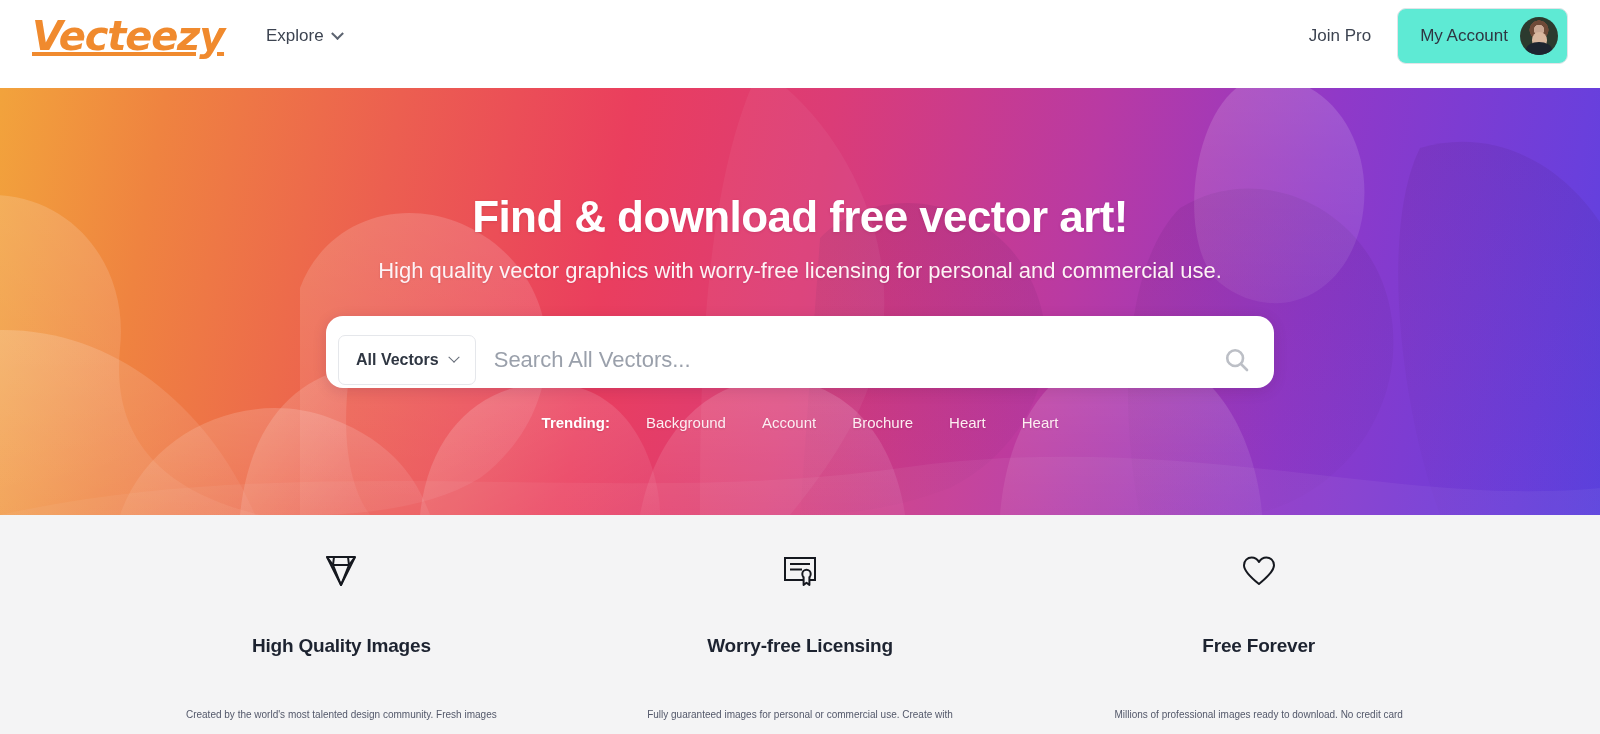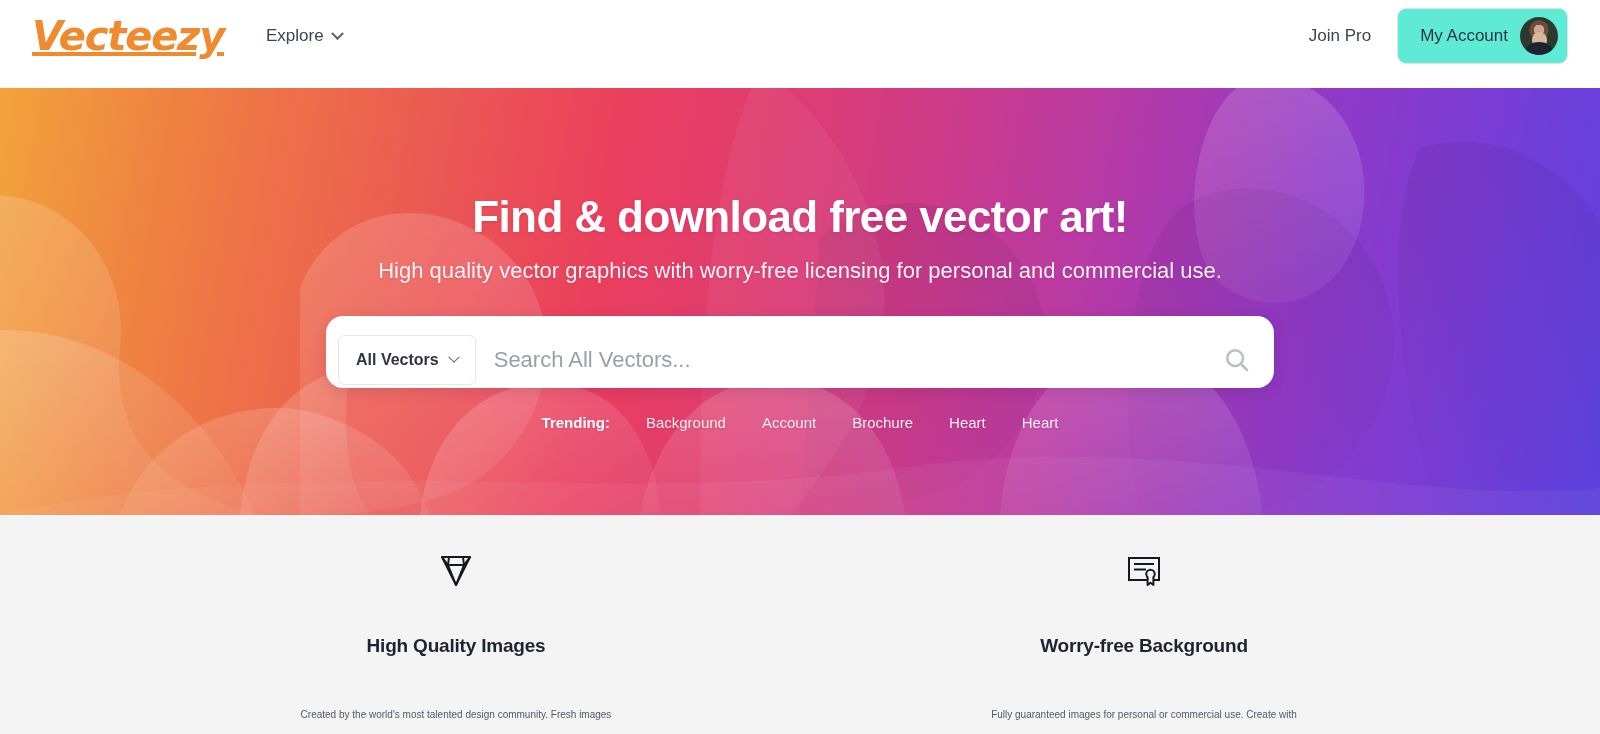--- a/index.html
+++ b/index.html
@@ -360,18 +360,27 @@
   <div class="feature">
     <div class="feature-icon">
       <svg width="42" height="36" viewBox="0 0 42 36" fill="none">
         <rect x="6" y="5" width="30" height="22" stroke="#15181f" stroke-width="2"></rect>
         <line x1="11" y1="11" x2="31" y2="11" stroke="#15181f" stroke-width="2"></line>
         <line x1="11" y1="16.5" x2="23" y2="16.5" stroke="#15181f" stroke-width="2"></line>
         <circle cx="27.5" cy="21" r="4.2" stroke="#15181f" stroke-width="2" fill="#f4f4f5"></circle>
         <path d="M24.6 24 L24.6 32 L27.5 29.8 L30.4 32 L30.4 24" stroke="#15181f" stroke-width="2" stroke-linejoin="round" fill="#f4f4f5"></path>
       </svg>
     </div>
-    <h3 class="feature-title">Worry-free Background</h3>
+    <h3 class="feature-title">Worry-free Licensing</h3>
     <p class="feature-desc">Fully guaranteed images for personal or commercial use. Create with confidence.</p>
   </div>
 
+  <div class="feature">
+    <div class="feature-icon">
+      <svg width="40" height="36" viewBox="0 0 40 36" fill="none">
+        <path d="M20 31 C 10 23, 5 17.5, 5 12.2 C 5 7.6, 8.5 4.5, 12.6 4.5 C 15.6 4.5, 18.4 6.3, 20 9 C 21.6 6.3, 24.4 4.5, 27.4 4.5 C 31.5 4.5, 35 7.6, 35 12.2 C 35 17.5, 30 23, 20 31 Z" stroke="#15181f" stroke-width="2" stroke-linejoin="round"></path>
+      </svg>
+    </div>
+    <h3 class="feature-title">Free Forever</h3>
+    <p class="feature-desc">Millions of professional images ready to download. No credit card required.</p>
+  </div>
 
 </section>
 
 </body></html>

